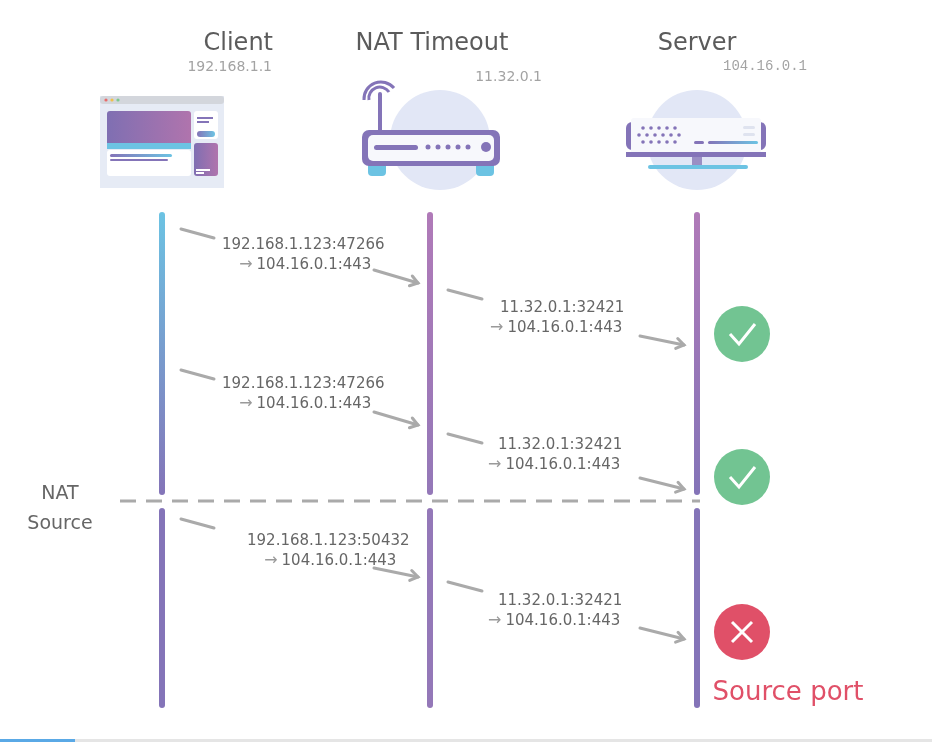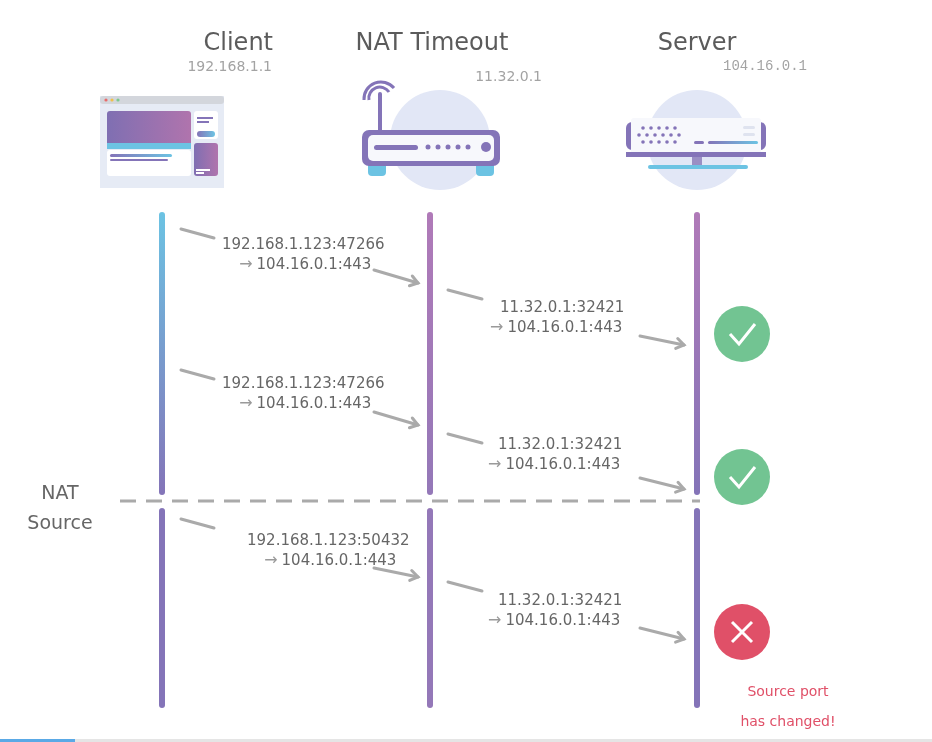--- a/index.html
+++ b/index.html
@@ -3,21 +3,21 @@
 <meta charset="utf-8">
 <style>
   html, body { margin: 0; padding: 0; background: #ffffff; }
   body { width: 932px; height: 742px; position: relative; overflow: hidden;
          font-family: "DejaVu Sans", "Liberation Sans", sans-serif; }
   .node-title { position: absolute; font-size: 24px; color: #5b5b5b; text-align: center; width: 220px; }
   .node-ip { position: absolute; font-size: 14px; color: #a3a3a3; text-align: right; width: 220px; }
   .pkt { position: absolute; font-size: 15px; color: #666; line-height: 20px; white-space: nowrap; text-align: center; }
   .pkt .arr { color: #9a9a9a; font-size: 16px; margin-right: 4px; }
   .timeout { position: absolute; left: 0; width: 120px; text-align: center; font-size: 19px; color: #666; line-height: 30px; top: 477px; }
-  .error-msg { position: absolute; left: 698px; top: 676px; width: 180px; text-align: center; font-size: 14px; color: #e05068; line-height: 30px; }
+  .error-msg { position: absolute; left: 698px; top: 676px; width: 180px; text-align: center; font-size: 26px; color: #e05068; line-height: 30px; }
   .bottom-bar { position: absolute; left: 0; top: 739px; width: 932px; height: 3px; background: #e5e5e5; }
   .bottom-bar .fill { width: 75px; height: 3px; background: #5aa9e6; }
   svg.overlay { position: absolute; left: 0; top: 0; }
 </style>
 </head>
 <body>
 
 <div class="node-title" style="left:53px; top:28px;text-align:right;">Client</div>
 <div class="node-ip" style="left:52px; top:58px;">192.168.1.1</div>
 <div class="node-title" style="left:322px; top:28px;">NAT Timeout</div>
@@ -206,18 +206,17 @@
   <div><span class="arr">→</span><span>104.16.0.1:443</span></div>
 </div>
 
 <div class="timeout">
   <div>NAT</div>
   <div>Source</div>
 </div>
 
 <div class="error-msg">
   <div>Source port</div>
-  <div>has changed!</div>
 </div>
 
 <div class="bottom-bar">
     <div class="fill"></div>
   </div>
 
 </body></html>

